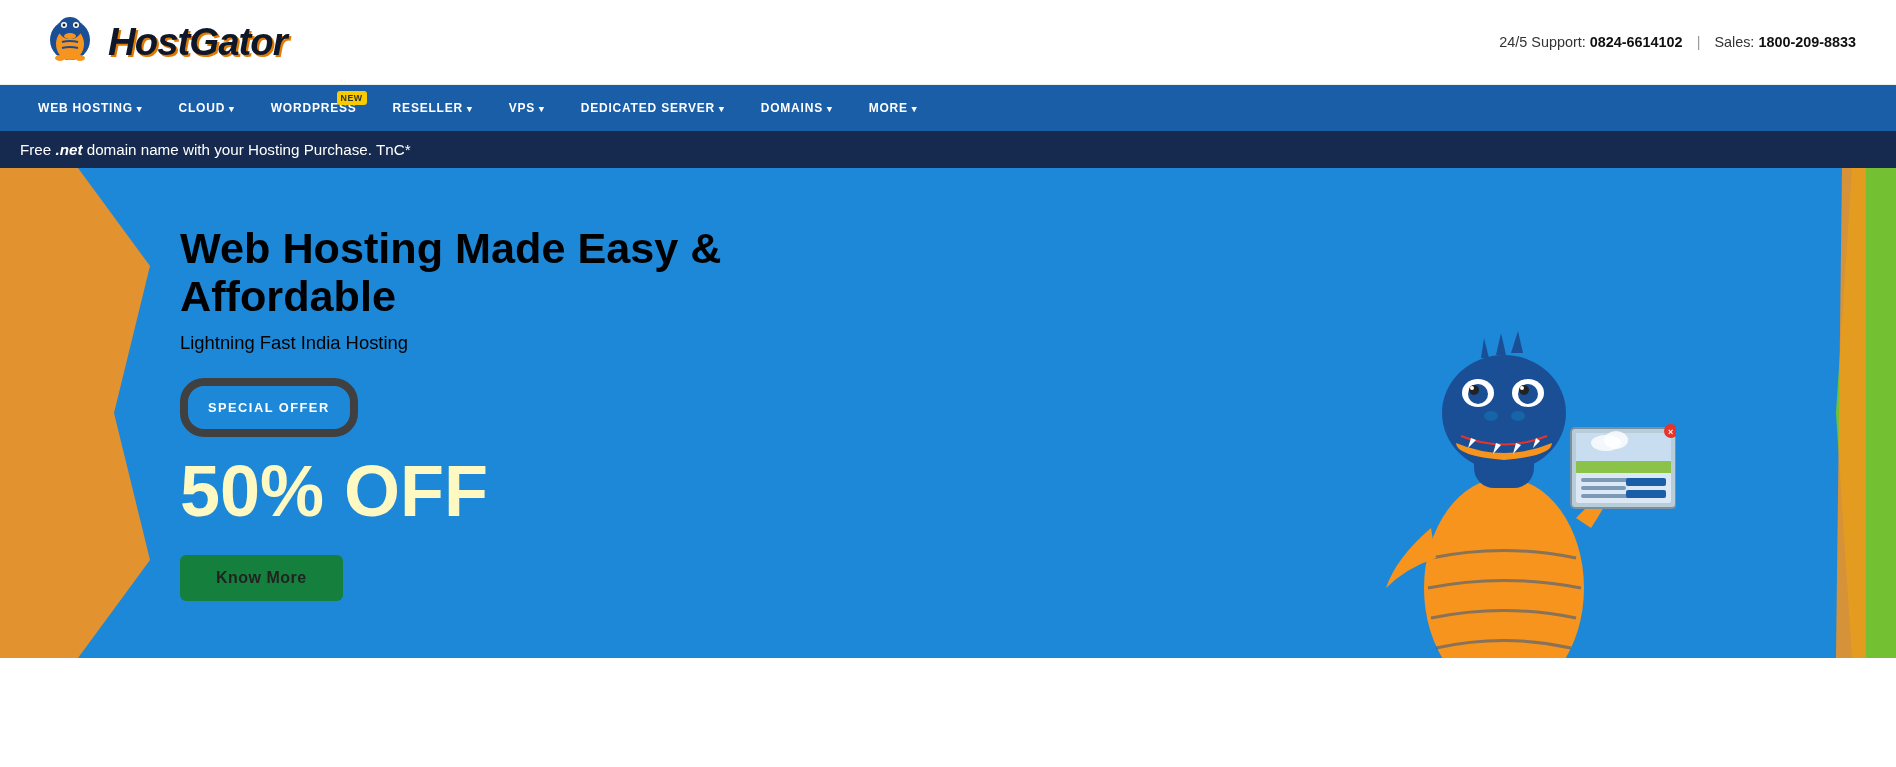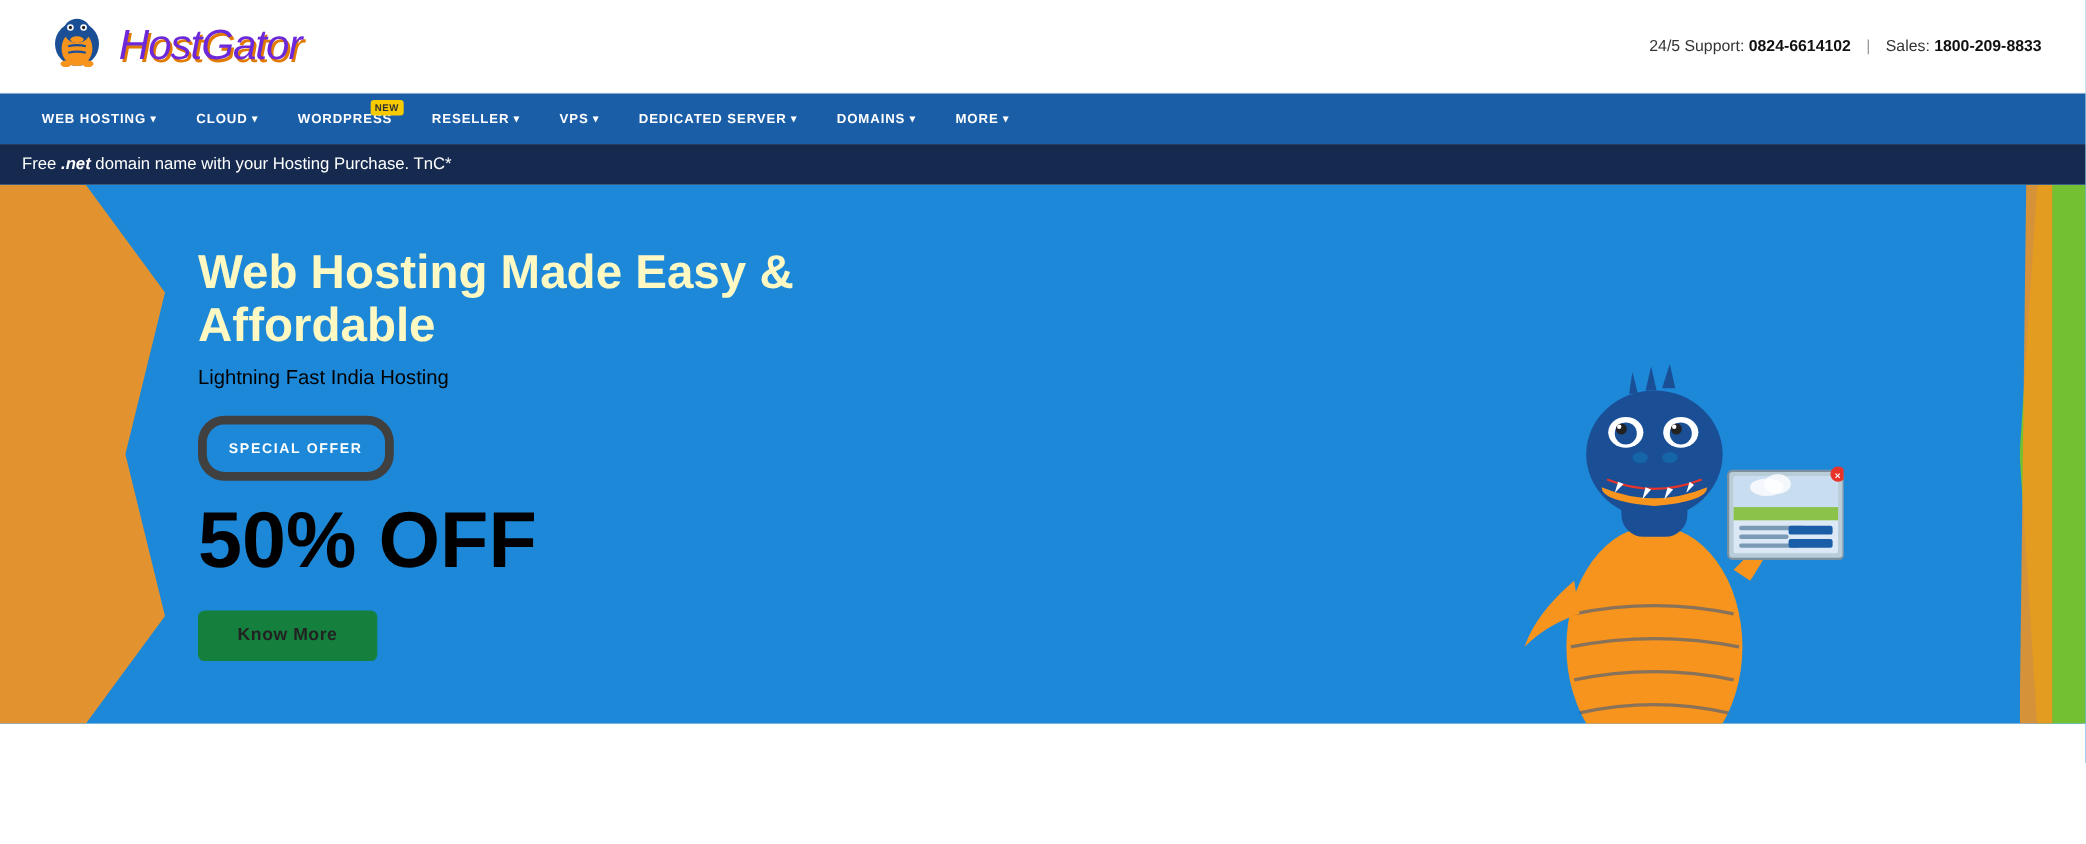--- a/index.html
+++ b/index.html
@@ -18,22 +18,22 @@
       display: flex;
       align-items: center;
       gap: 8px;
     }
     .logo-gator {
       width: 60px;
       height: 60px;
     }
     .logo-text {
       font-size: 2.4rem;
-      font-weight: 400;
-      color: #6d28d9;
+      font-weight: 700;
+      color: #0f172a;
       font-style: italic;
       letter-spacing: -1px;
       text-shadow: 2px 2px 0 #e07a00;
     }
     .support-info {
       font-size: 0.9rem;
       color: #333;
     }
     .support-info strong {
       font-weight: 700;
@@ -142,21 +142,21 @@
 
     .hero-content {
       position: relative;
       z-index: 2;
       padding-left: 180px;
       flex: 1;
     }
     .hero-title {
       font-size: 2.7rem;
       font-weight: 900;
-      color: #fef9c3;
+      color: #000000;
       line-height: 1.1;
       margin-bottom: 12px;
       max-width: 680px;
     }
     .hero-subtitle {
       font-size: 1.15rem;
       color: #000000;
       margin-bottom: 24px;
     }
     .special-offer-badge {
@@ -175,21 +175,21 @@
       color: #f7cb00;
       font-size: 0.95rem;
       font-weight: 600;
       letter-spacing: 1px;
       text-transform: uppercase;
       margin-bottom: 4px;
     }
     .discount-text {
       font-size: 4.5rem;
       font-weight: 900;
-      color: #000000;
+      color: #fef9c3;
       line-height: 1;
       margin-bottom: 28px;
     }
     .know-more-btn {
       background: #15803d;
       color: #222;
       border: none;
       padding: 14px 36px;
       font-size: 1rem;
       font-weight: 700;

